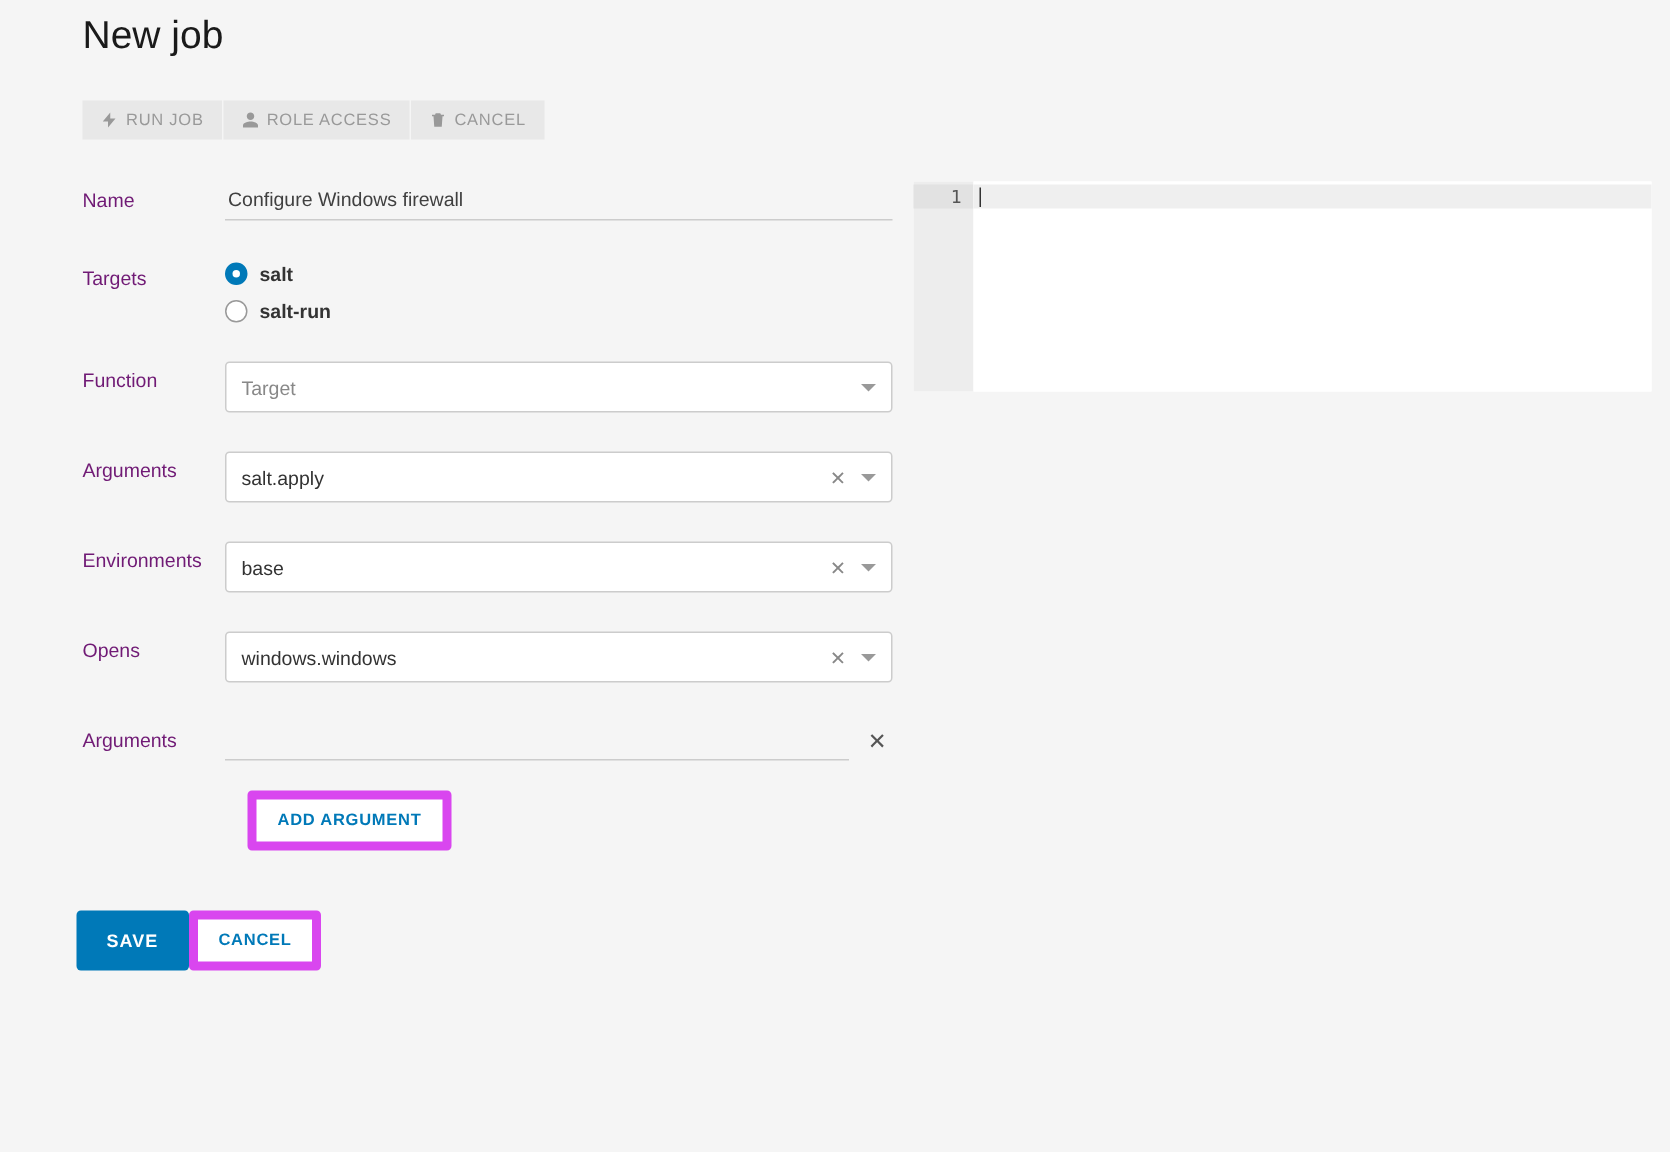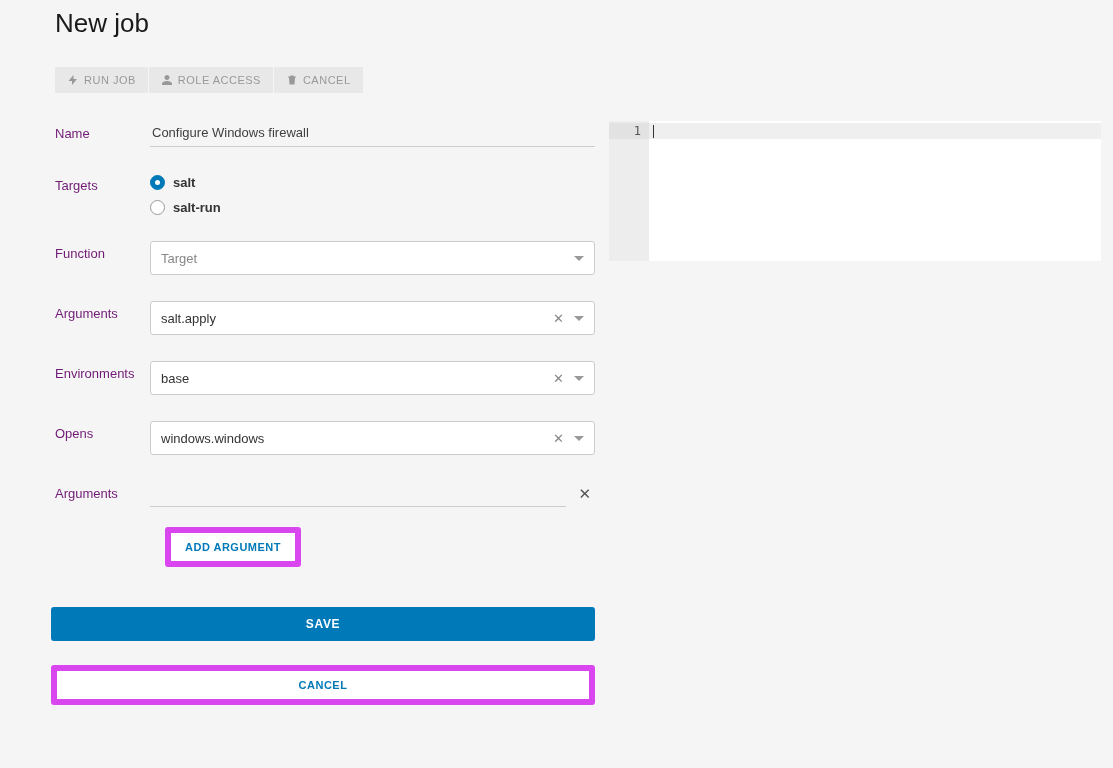--- a/index.html
+++ b/index.html
@@ -212,24 +212,23 @@
       color: #fff;
       padding: 10px 20px;
       font-size: 12px;
       font-weight: 600;
       letter-spacing: 0.7px;
       border-radius: 3px;
       cursor: pointer;
     }
     .footer-actions {
       display: flex;
-      gap: 24px;
+      gap: 0;
       margin-top: 40px;
       margin-left: -4px;
-      flex-direction: column;
     }
     .add-arg-wrap {
       margin-left: 110px;
       margin-top: 20px;
     }
     .code-editor {
       display: flex;
       height: 140px;
       background: #fff;
     }

